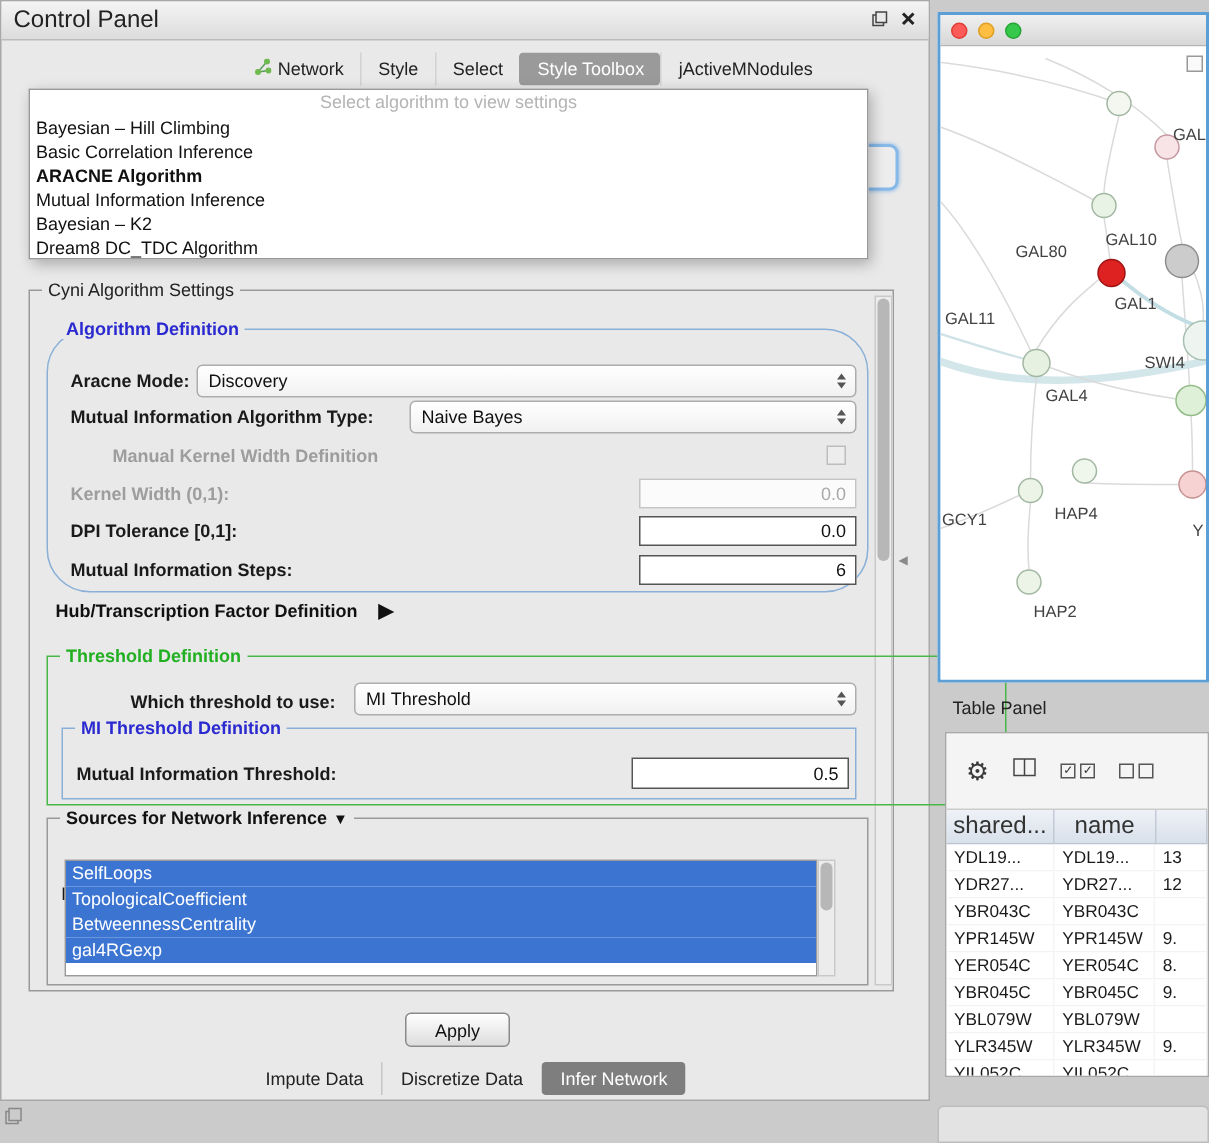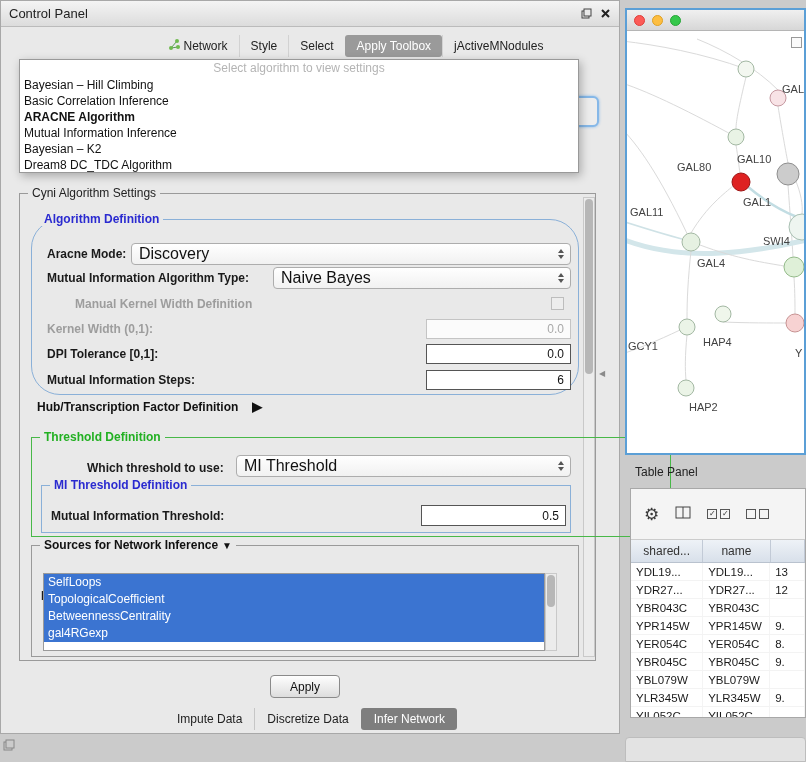--- a/index.html
+++ b/index.html
@@ -5,21 +5,21 @@
   html,body{margin:0;padding:0;}
   #screen{position:relative;width:806px;height:762px;background:#cbcbcb;
           font-family:"Liberation Sans",sans-serif;overflow:hidden;}
 
   
   #control-panel{position:absolute;left:0;top:0;width:620px;height:734px;
     background:#e9e9e9;border:1px solid #a8a8a8;box-sizing:border-box;}
   .cp-titlebar{position:absolute;left:0;top:0;right:0;height:26px;
     background:linear-gradient(#f4f4f4,#dcdcdc);border-bottom:1px solid #bbb;
     display:flex;align-items:center;padding:0 8px;box-sizing:border-box;}
-  .cp-title{font-size:13px;color:#222;}
+  .cp-title{font-size:16px;color:#222;}
   .cp-title-icons{margin-left:auto;display:flex;gap:8px;align-items:center;}
 
   .cp-tabs{position:absolute;left:0;top:33px;width:100%;height:24px;
     display:flex;justify-content:center;align-items:center;padding-left:46px;}
   .cp-tab{font-size:12px;color:#222;padding:4px 11px;display:flex;align-items:center;
     gap:4px;border-left:1px solid #d2d2d2;cursor:default;}
   .cp-tab:first-child{border-left:none;}
   .cp-tab.sel{background:#9a9a9a;color:#fff;border-radius:3px;border-left-color:transparent;}
 
   .combo-sliver{position:absolute;left:560px;top:95px;width:38px;height:31px;
@@ -38,21 +38,21 @@
     font-size:12px;color:#222;white-space:nowrap;}
   .legend.blue{color:#2a2ad0;font-weight:bold;}
   .legend.green{color:#22b022;font-weight:bold;}
   .legend.bold{font-weight:bold;color:#111;}
 
   .lbl{position:absolute;font-size:12px;font-weight:bold;color:#1a1a1a;white-space:nowrap;}
   .lbl.dis{color:#9d9d9d;}
 
   .combo{position:absolute;height:22px;background:linear-gradient(#ffffff,#f1f1f1);
     border:1px solid #adadad;border-radius:4px;display:flex;align-items:center;
-    font-size:16px;color:#111;padding-left:7px;box-sizing:border-box;}
+    font-size:12px;color:#111;padding-left:7px;box-sizing:border-box;}
   .spin{margin-left:auto;display:flex;flex-direction:column;gap:2px;padding:0 6px;}
   .tri-up{width:0;height:0;border-left:3px solid transparent;border-right:3px solid transparent;border-bottom:4px solid #555;}
   .tri-dn{width:0;height:0;border-left:3px solid transparent;border-right:3px solid transparent;border-top:4px solid #555;}
 
   .field{position:absolute;background:#fff;border:1px solid #555;font-size:12px;color:#111;
     display:flex;align-items:center;justify-content:flex-end;padding:0 6px;box-sizing:border-box;}
   .field.dis{border-color:#c4c4c4;color:#a9a9a9;background:#fbfbfb;}
 
   .checkbox{position:absolute;width:13px;height:13px;border:1px solid #bdbdbd;background:#ededed;box-sizing:border-box;}
 
@@ -94,21 +94,21 @@
   .tp-title{position:absolute;left:635px;top:465px;font-size:12px;color:#222;}
   #table-panel{position:absolute;left:630px;top:488px;width:176px;height:230px;
     background:#fff;border:1px solid #a8a8a8;box-sizing:border-box;overflow:hidden;}
   .tp-toolbar{height:50px;border-bottom:1px solid #ccc;background:#f4f4f4;
     display:flex;align-items:center;gap:16px;padding-left:13px;}
   .gear{font-size:17px;color:#3a3a3a;line-height:1;}
   .cb-pair{display:flex;gap:3px;}
   .cb{width:8px;height:8px;border:1px solid #555;font-size:8px;line-height:8px;text-align:center;color:#333;box-sizing:content-box;}
   .tp-header{height:22px;display:flex;background:linear-gradient(#eef2f7,#d8e0ea);
     border-bottom:1px solid #b9c2ce;}
-  .tp-hcell{font-size:12px;color:#333;display:flex;align-items:center;justify-content:center;
+  .tp-hcell{font-size:16px;color:#333;display:flex;align-items:center;justify-content:center;
     border-right:1px solid #c2cad6;box-sizing:border-box;overflow:hidden;white-space:nowrap;text-align:right;}
   .tp-row{height:17px;display:flex;background:#fff;border-bottom:1px solid #f3f3f3;}
   .tp-cell{font-size:11.5px;color:#1a1a1a;padding-left:5px;display:flex;align-items:center;
     border-right:1px solid #f4f4f4;box-sizing:border-box;white-space:nowrap;overflow:hidden;}
 
   #br-bar{position:absolute;left:625px;top:737px;width:181px;height:25px;background:#e3e3e3;
     border:1px solid #bdbdbd;border-radius:4px 4px 0 0;box-sizing:border-box;}
   .bl-icon{position:absolute;left:3px;top:737px;}
 </style>
 </head>
@@ -146,21 +146,21 @@
             </svg></span>
           <span>Network</span>
         </div>
         <div class="cp-tab">
           <span>Style</span>
         </div>
         <div class="cp-tab">
           <span>Select</span>
         </div>
         <div class="cp-tab sel">
-          <span>Apply Toolbox</span>
+          <span>Style Toolbox</span>
         </div>
         <div class="cp-tab">
           <span>jActiveMNodules</span>
         </div>
       </div>
 
     <div class="combo-sliver"></div>
 
     <div class="algo-dropdown">
       <div class="algo-placeholder">Select algorithm to view settings</div>

